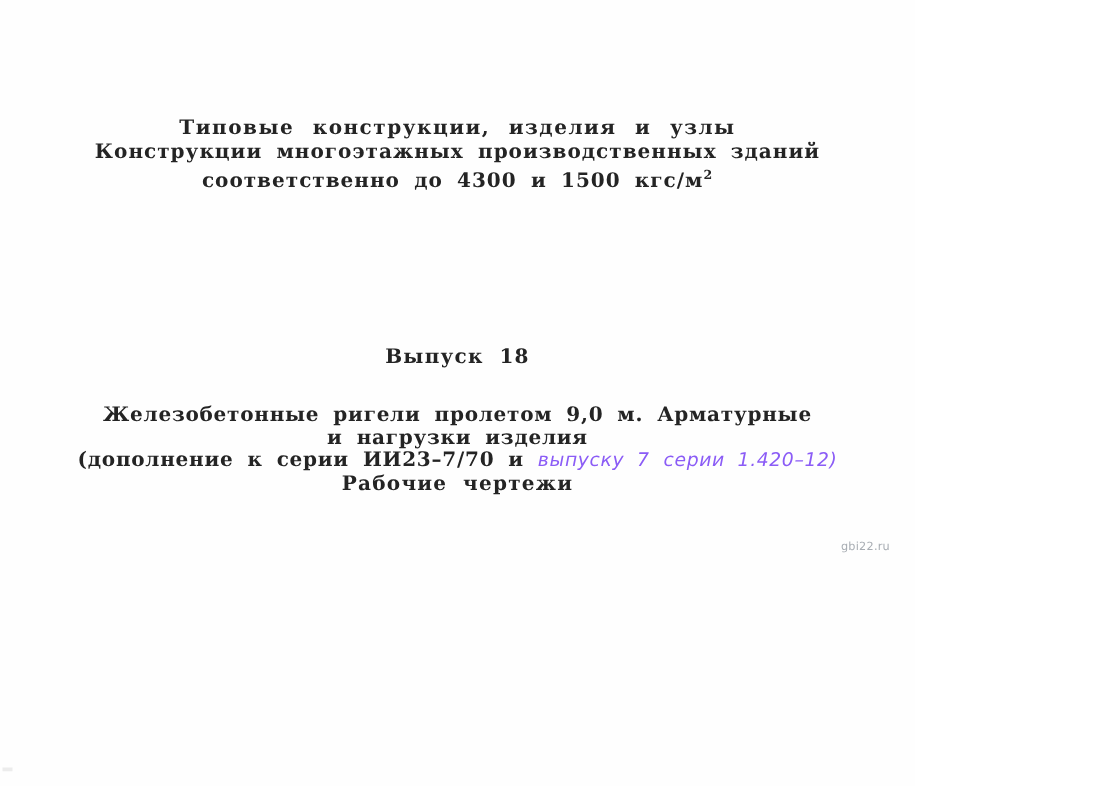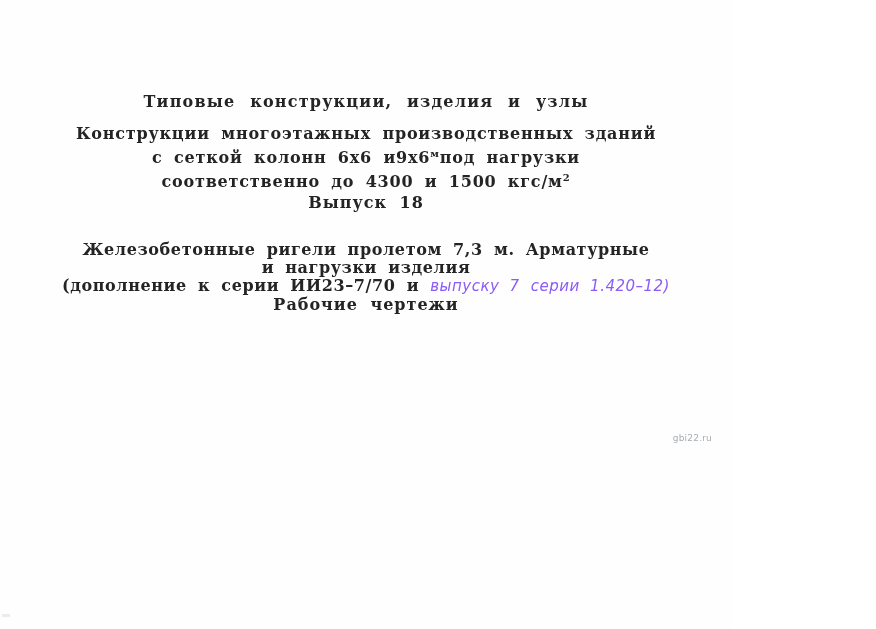--- a/index.html
+++ b/index.html
@@ -26,32 +26,32 @@
     color: #242424;
   }
   .series-title {
     margin-top: 47px;
     font-size: 28px;
     font-weight: normal;
     letter-spacing: 2.5px;
     color: #1a1a1a;
   }
   .subtitle {
-    margin-top: 13px;
     font-size: 16px;
     font-weight: bold;
     line-height: 20px;
     letter-spacing: 0.8px;
     word-spacing: 5px;
     color: #242424;
   }
   .subtitle sup {
     font-size: 10px;
   }
   .issue {
+    margin-top: 121px;
     font-size: 16px;
     font-weight: bold;
     letter-spacing: 1px;
     word-spacing: 6px;
     color: #242424;
   }
   .description {
     margin-top: 29px;
     font-size: 16px;
     font-weight: bold;
@@ -96,28 +96,27 @@
 </head>
 <body>
 
 <div class="page">
 
   <div class="doc-header">Типовые конструкции, изделия и узлы</div>
 
 
   <div class="subtitle">
     <div>Конструкции многоэтажных производственных зданий</div>
-    <div><span>с сеткой колонн 6х6 и9х6</span><sup>м</sup><span>под нагрузки</span></div>
     <div><span>соответственно до 4300 и 1500 кгс/м</span><sup>2</sup></div>
   </div>
 
   <div class="issue">Выпуск 18</div>
 
   <div class="description">
-    <div>Железобетонные ригели пролетом 7,3 м. Арматурные</div>
+    <div>Железобетонные ригели пролетом 9,0 м. Арматурные</div>
     <div>и нагрузки изделия</div>
     <div><span>(дополнение к серии ИИ23–7/70 и </span><span class="hand">выпуску 7</span><span> </span><span class="hand">серии 1.420–12)</span></div>
   </div>
 
   <div class="doc-type">Рабочие чертежи</div>
 
   <div class="watermark">gbi22.ru</div>
 
   <div class="speck"></div>
 

